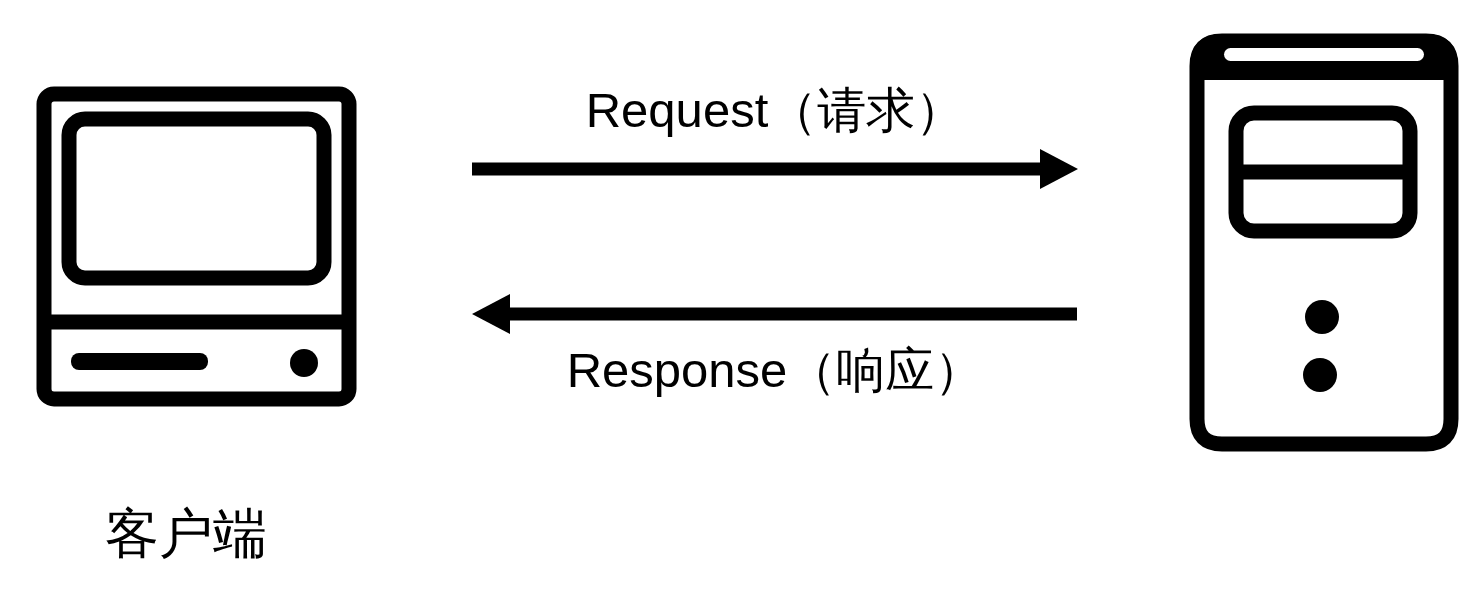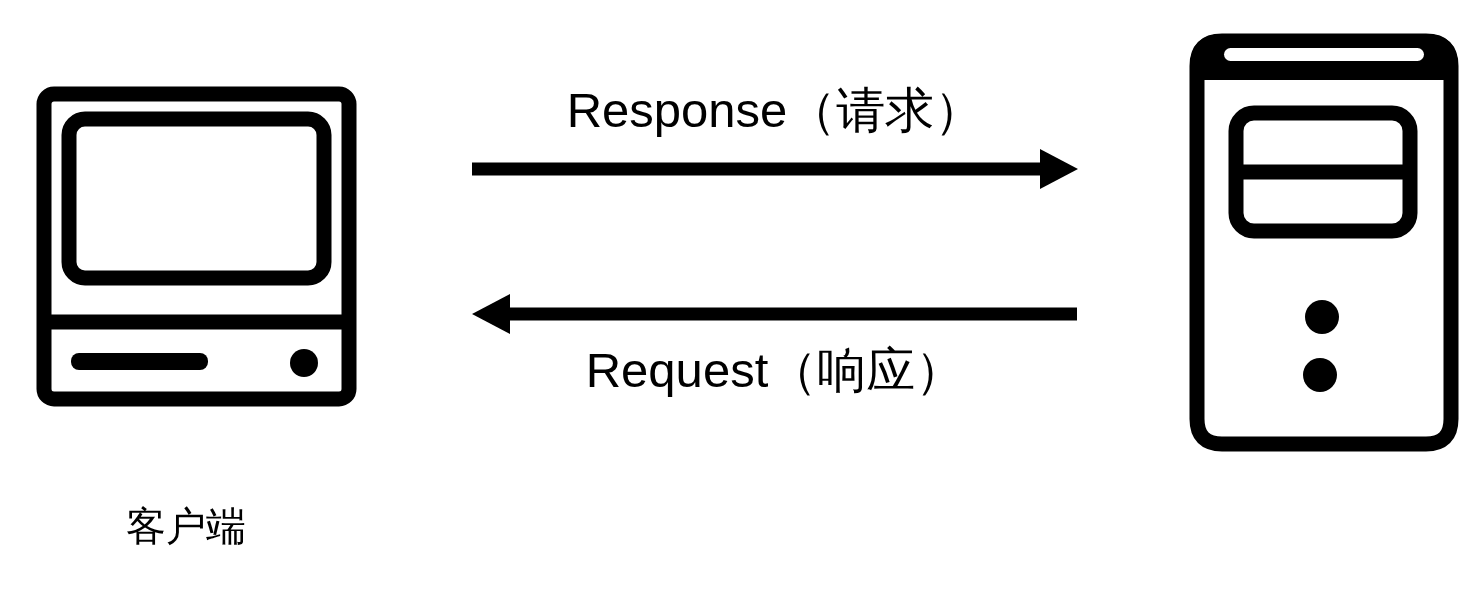--- a/index.html
+++ b/index.html
@@ -23,21 +23,21 @@
     text-align: center;
   }
   .arrow-caption {
     font-size: 49px;
     line-height: 1.1;
     letter-spacing: 0px;
     width: 630px;
     left: 460px;
   }
   .node-caption {
-    font-size: 40px;
+    font-size: 54px;
     line-height: 1.1;
     width: 300px;
   }
   #client-icon   { left: 36px;   top: 86px;  }
   #server-icon   { left: 1188px; top: 33px;  }
   #request-arrow  { left: 460px; top: 145px; }
   #response-arrow { left: 460px; top: 290px; }
   #request-label  { top: 84px;  }
   #response-label { top: 344px; }
   #client-label   { left: 36px;   top: 504px; }
@@ -71,20 +71,20 @@
   <svg id="request-arrow" class="abs" width="630" height="48" viewBox="0 0 630 48" aria-hidden="true">
     <line x1="12" y1="24" x2="585" y2="24" stroke="#000000" stroke-width="13"></line>
     <polygon points="618,24 580,4 580,44" fill="#000000"></polygon>
   </svg>
 
   <svg id="response-arrow" class="abs" width="630" height="48" viewBox="0 0 630 48" aria-hidden="true">
     <line x1="50" y1="24" x2="617" y2="24" stroke="#000000" stroke-width="13"></line>
     <polygon points="12,24 50,4 50,44" fill="#000000"></polygon>
   </svg>
 
-  <div id="request-label" class="diagram-label arrow-caption">Response（请求）</div>
+  <div id="request-label" class="diagram-label arrow-caption">Request（请求）</div>
 
-  <div id="response-label" class="diagram-label arrow-caption">Request（响应）</div>
+  <div id="response-label" class="diagram-label arrow-caption">Response（响应）</div>
 
   <div id="client-label" class="diagram-label node-caption">客户端</div>
 
 
 </div>
 
 </body></html>

